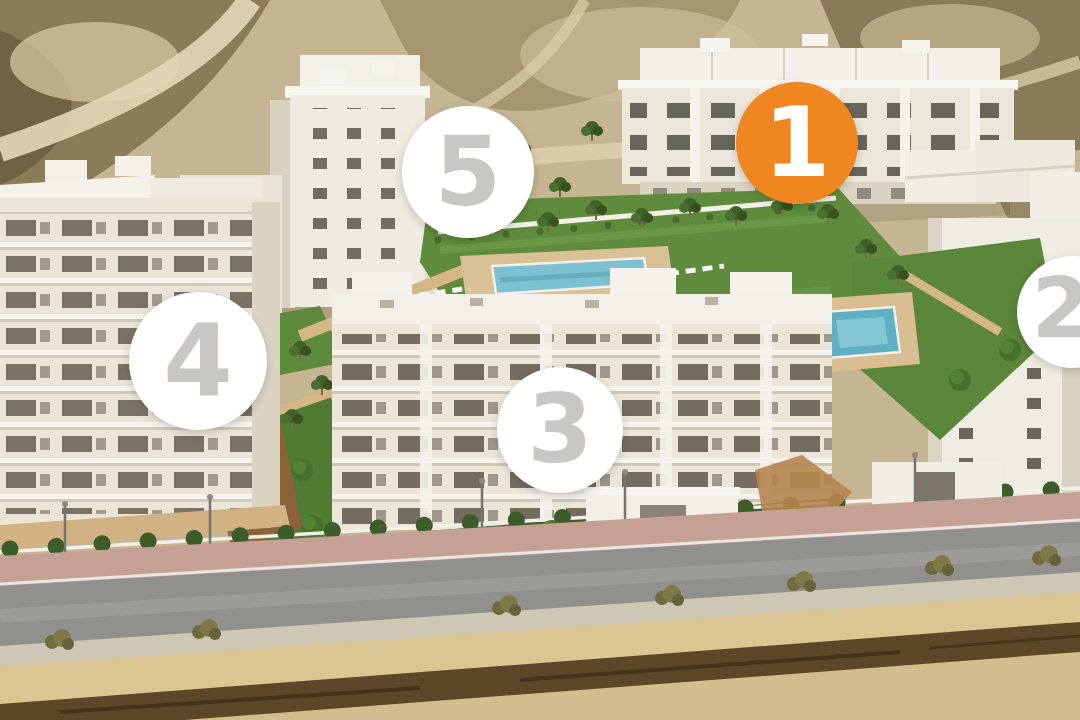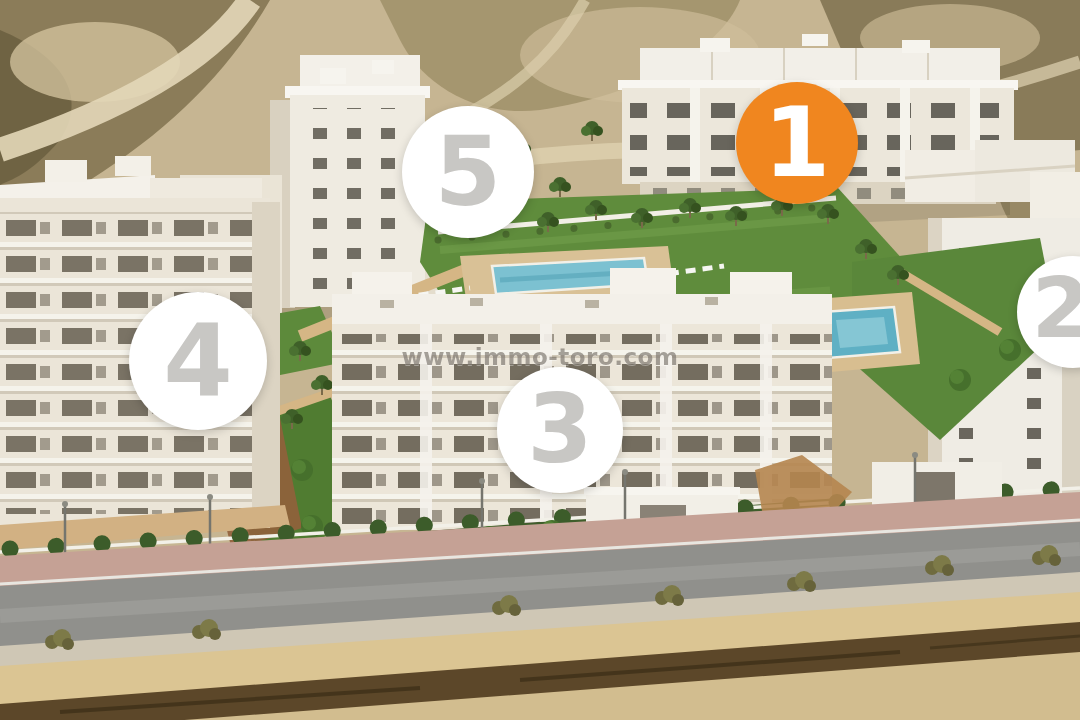--- a/index.html
+++ b/index.html
@@ -268,21 +268,20 @@
       <use href="#shrub" x="58" y="640"></use>
         <use href="#shrub" x="205" y="630"></use>
       <use href="#shrub" x="505" y="606"></use>
         <use href="#shrub" x="668" y="596"></use>
       <use href="#shrub" x="800" y="582"></use>
         <use href="#shrub" x="938" y="566"></use>
       <use href="#shrub" x="1045" y="556"></use>
     </g>
   </svg>
 
-  <div class="watermark">www.immo-toro.com</div>
 
   <div class="marker marker--1 marker--highlight">
     <span class="marker-label">1</span>
   </div>
   <div class="marker marker--2">
     <span class="marker-label">2</span>
   </div>
   <div class="marker marker--3">
     <span class="marker-label">3</span>
   </div>

